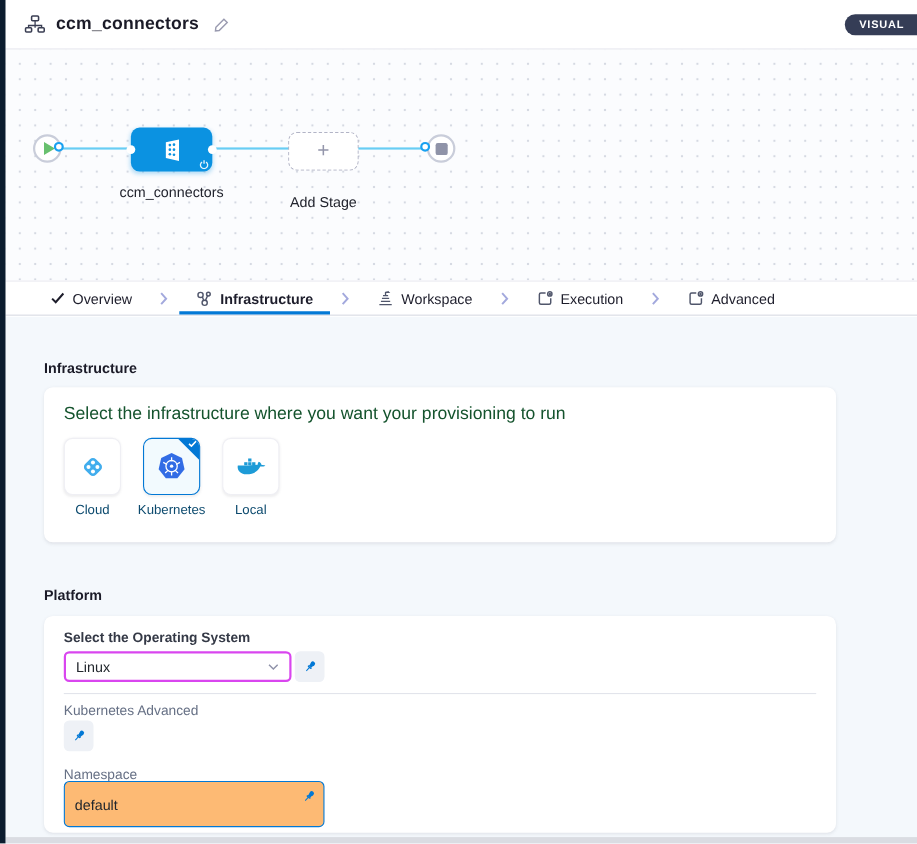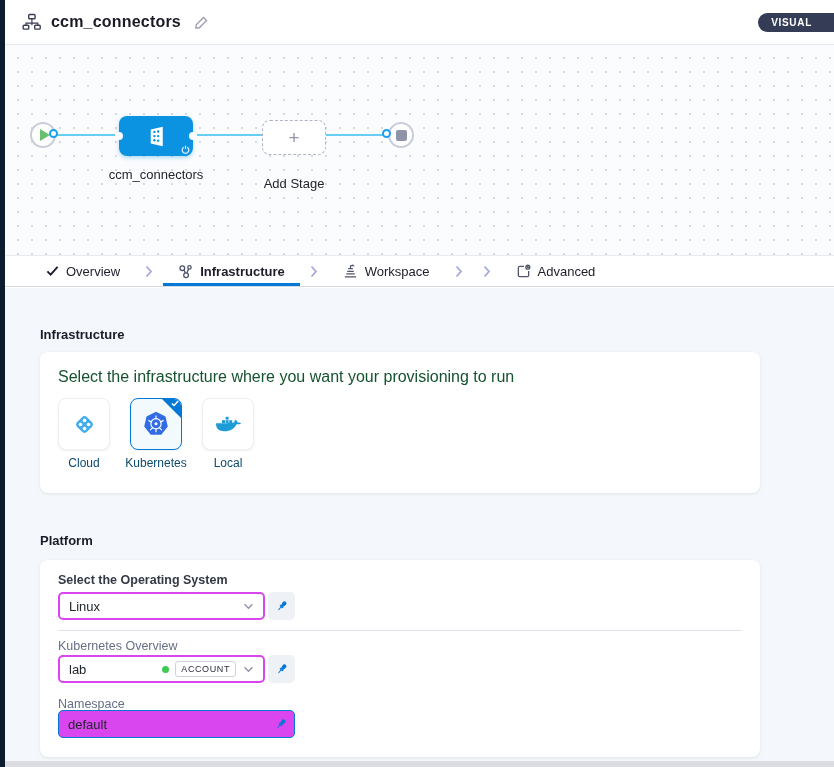--- a/index.html
+++ b/index.html
@@ -11,21 +11,21 @@
   .left-rail { position:absolute; left:0; top:0; bottom:0; width:5px; background:#0b1c2e; z-index:60; }
 
   
   .header { position:absolute; left:5px; right:0; top:0; height:45px; background:#fff;
             border-bottom:1px solid #e6e7ee; display:flex; align-items:center; padding-left:17px; z-index:10; }
   .title { font-size:16px; font-weight:bold; color:#1b1b28; margin-left:10px; letter-spacing:.2px; }
   .hicon { display:flex; align-items:center; }
   .edit-icon { margin-left:13px; display:flex; align-items:center; cursor:pointer; }
   .visual-badge { position:absolute; right:0; top:13px; height:19px; background:#353d56; color:#fff;
                   font-size:10px; font-weight:bold; letter-spacing:.7px; display:flex; align-items:center;
-                  padding:0 22px 0 13px; border-radius:10px 0 0 10px; }
+                  padding:0 12px 0 13px; border-radius:10px 0 0 10px; }
 
   
   .canvas { position:absolute; left:5px; right:0; top:45px; height:210px;
             background-color:#fbfcfe;
             background-image:radial-gradient(circle, #d5d9e2 1.1px, transparent 1.4px);
             background-size:14px 14px; background-position:6px 6px; }
   .edge { position:absolute; top:89px; height:2px; background:#68cdf4; }
   .node-circle { position:absolute; width:26px; height:26px; border-radius:50%; background:#fff;
                  border:2px solid #c9cdda; display:flex; align-items:center; justify-content:center; }
   .play-tri { width:0; height:0; border-top:6px solid transparent; border-bottom:6px solid transparent;
@@ -79,22 +79,22 @@
   .selectbox .chev { margin-left:auto; display:flex; align-items:center; }
   .pin-btn { width:27px; height:28px; background:#eef1f6; border-radius:5px; display:flex;
              align-items:center; justify-content:center; cursor:pointer; }
   .green-dot { width:7px; height:7px; border-radius:50%; background:#3fc953; margin-right:6px; }
   .scope-badge { border:1px solid #d0d3dc; border-radius:3px; padding:2px 5px; font-size:9px;
                  letter-spacing:.6px; color:#2a2c3d; font-weight:500; background:#fff; }
   .cluster-spacer { margin-left:auto; display:flex; align-items:center; }
   .cluster-chev { margin-left:7px; display:flex; align-items:center; }
 
   .ns-wrap { position:absolute; left:18px; top:150px; width:237px; height:28px; }
-  .ns-input { width:237px; height:28px; border:1.5px solid #0278d5; border-radius:5px; padding:0 30px 0 9px;
-              font-size:13px; color:#22272d; font-family:"Liberation Sans", sans-serif; outline:none; background:#d946ef; }
+  .ns-input { width:237px; height:42px; border:1.5px solid #0278d5; border-radius:5px; padding:0 30px 0 9px;
+              font-size:13px; color:#22272d; font-family:"Liberation Sans", sans-serif; outline:none; background:#fdba74; }
   .ns-pin { position:absolute; right:7px; top:7px; line-height:0; cursor:pointer; }
 
   .bottom-strip { position:absolute; left:5px; right:0; bottom:0; height:6px; background:#dadce2; z-index:50; }
 </style>
 </head>
 <body>
 
 <div id="app">
   <div class="left-rail"></div>
 
@@ -189,20 +189,28 @@
         <path d="M8 1.5v3 M8 1.8h3l-1-1"></path>
         <path d="M5.5 5h5 M4.5 7.8h7 M3.5 10.6h9 M2 13.8h12"></path>
       </svg>
       <span>Workspace</span>
     </div>
     <span class="tab-sep">
       <svg width="8" height="13" viewBox="0 0 8 13" fill="none" stroke="#a3a9dd" stroke-width="1.8">
           <path d="M1.5 1.5 6 6.5 1.5 11.5"></path>
         </svg>
     </span>
+    <div class="tab">
+      <svg width="15" height="15" viewBox="0 0 16 16" fill="none" stroke="#50566b" stroke-width="1.4">
+        <path d="M8.5 2.5H4A1.5 1.5 0 0 0 2.5 4v8A1.5 1.5 0 0 0 4 13.5h8A1.5 1.5 0 0 0 13.5 12V7.5"></path>
+        <circle cx="12.6" cy="3.4" r="2.1"></circle>
+          <circle cx="12.6" cy="3.4" r="0.5" fill="#50566b"></circle>
+      </svg>
+      <span>Execution</span>
+    </div>
     <span class="tab-sep">
       <svg width="8" height="13" viewBox="0 0 8 13" fill="none" stroke="#a3a9dd" stroke-width="1.8">
           <path d="M1.5 1.5 6 6.5 1.5 11.5"></path>
         </svg>
     </span>
     <div class="tab">
       <svg width="15" height="15" viewBox="0 0 16 16" fill="none" stroke="#50566b" stroke-width="1.4">
         <path d="M8.5 2.5H4A1.5 1.5 0 0 0 2.5 4v8A1.5 1.5 0 0 0 4 13.5h8A1.5 1.5 0 0 0 13.5 12V7.5"></path>
         <circle cx="12.6" cy="3.4" r="2.1"></circle>
           <circle cx="12.6" cy="3.4" r="0.5" fill="#50566b"></circle>
@@ -281,34 +289,22 @@
               <rect x="6.3" y="4" width="3.4" height="4.2"></rect>
               <path d="M5.2 8.2h5.6l-1 1.6H6.2z"></path>
               <rect x="7.5" y="9.4" width="1" height="4.6"></rect>
             </g>
           </svg>
         </div>
       </div>
 
       <div class="divider"></div>
 
-      <div class="field-label" style="top:79px;">Kubernetes Overview</div>
+      <div class="field-label" style="top:79px;">Kubernetes Advanced</div>
       <div class="input-row" style="top:95px;">
-        <div class="selectbox">
-          <span>lab</span>
-          <span class="cluster-spacer">
-            <span class="green-dot"></span>
-            <span class="scope-badge">ACCOUNT</span>
-          </span>
-          <span class="cluster-chev">
-            <svg width="11" height="7" viewBox="0 0 12 8" fill="none" stroke="#8f92a9" stroke-width="1.5">
-                <path d="M1.5 1.5 6 6 10.5 1.5"></path>
-              </svg>
-          </span>
-        </div>
         <div class="pin-btn">
           <svg width="14" height="14" viewBox="0 0 16 16">
             <g transform="rotate(42 8 8)" fill="#0278d5">
               <circle cx="8" cy="4" r="2.4"></circle>
               <rect x="6.3" y="4" width="3.4" height="4.2"></rect>
               <path d="M5.2 8.2h5.6l-1 1.6H6.2z"></path>
               <rect x="7.5" y="9.4" width="1" height="4.6"></rect>
             </g>
           </svg>
         </div>

